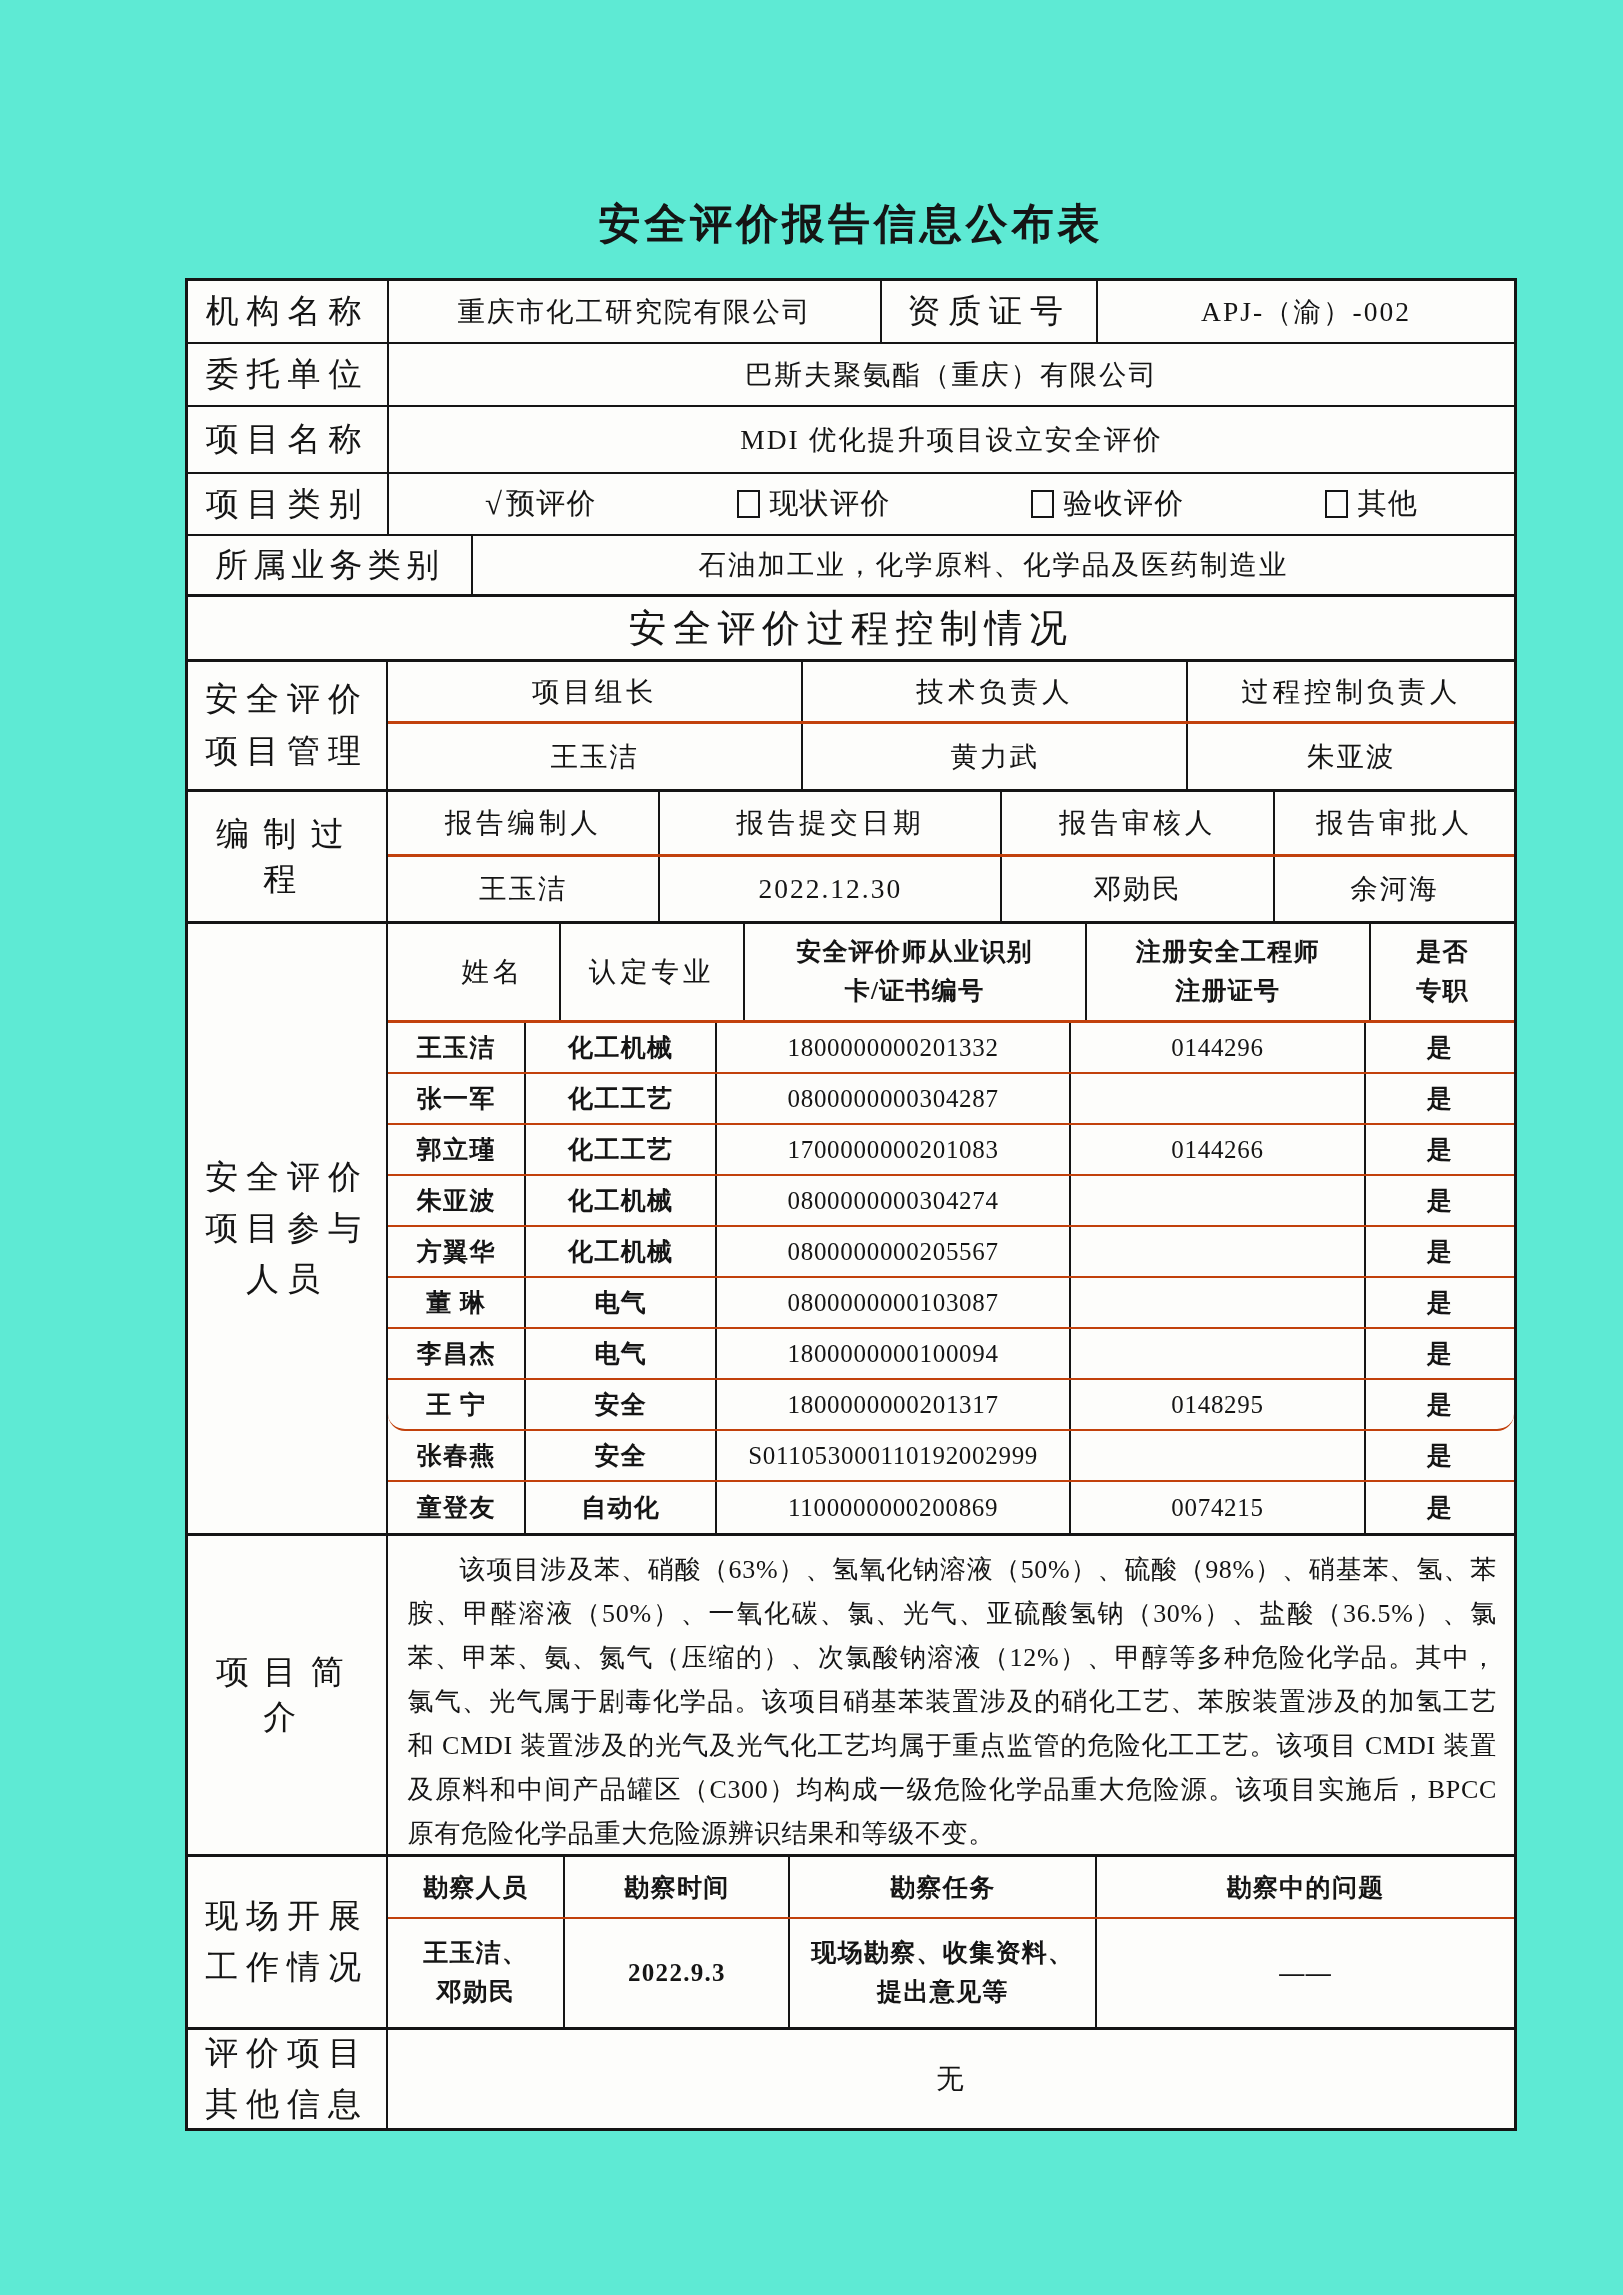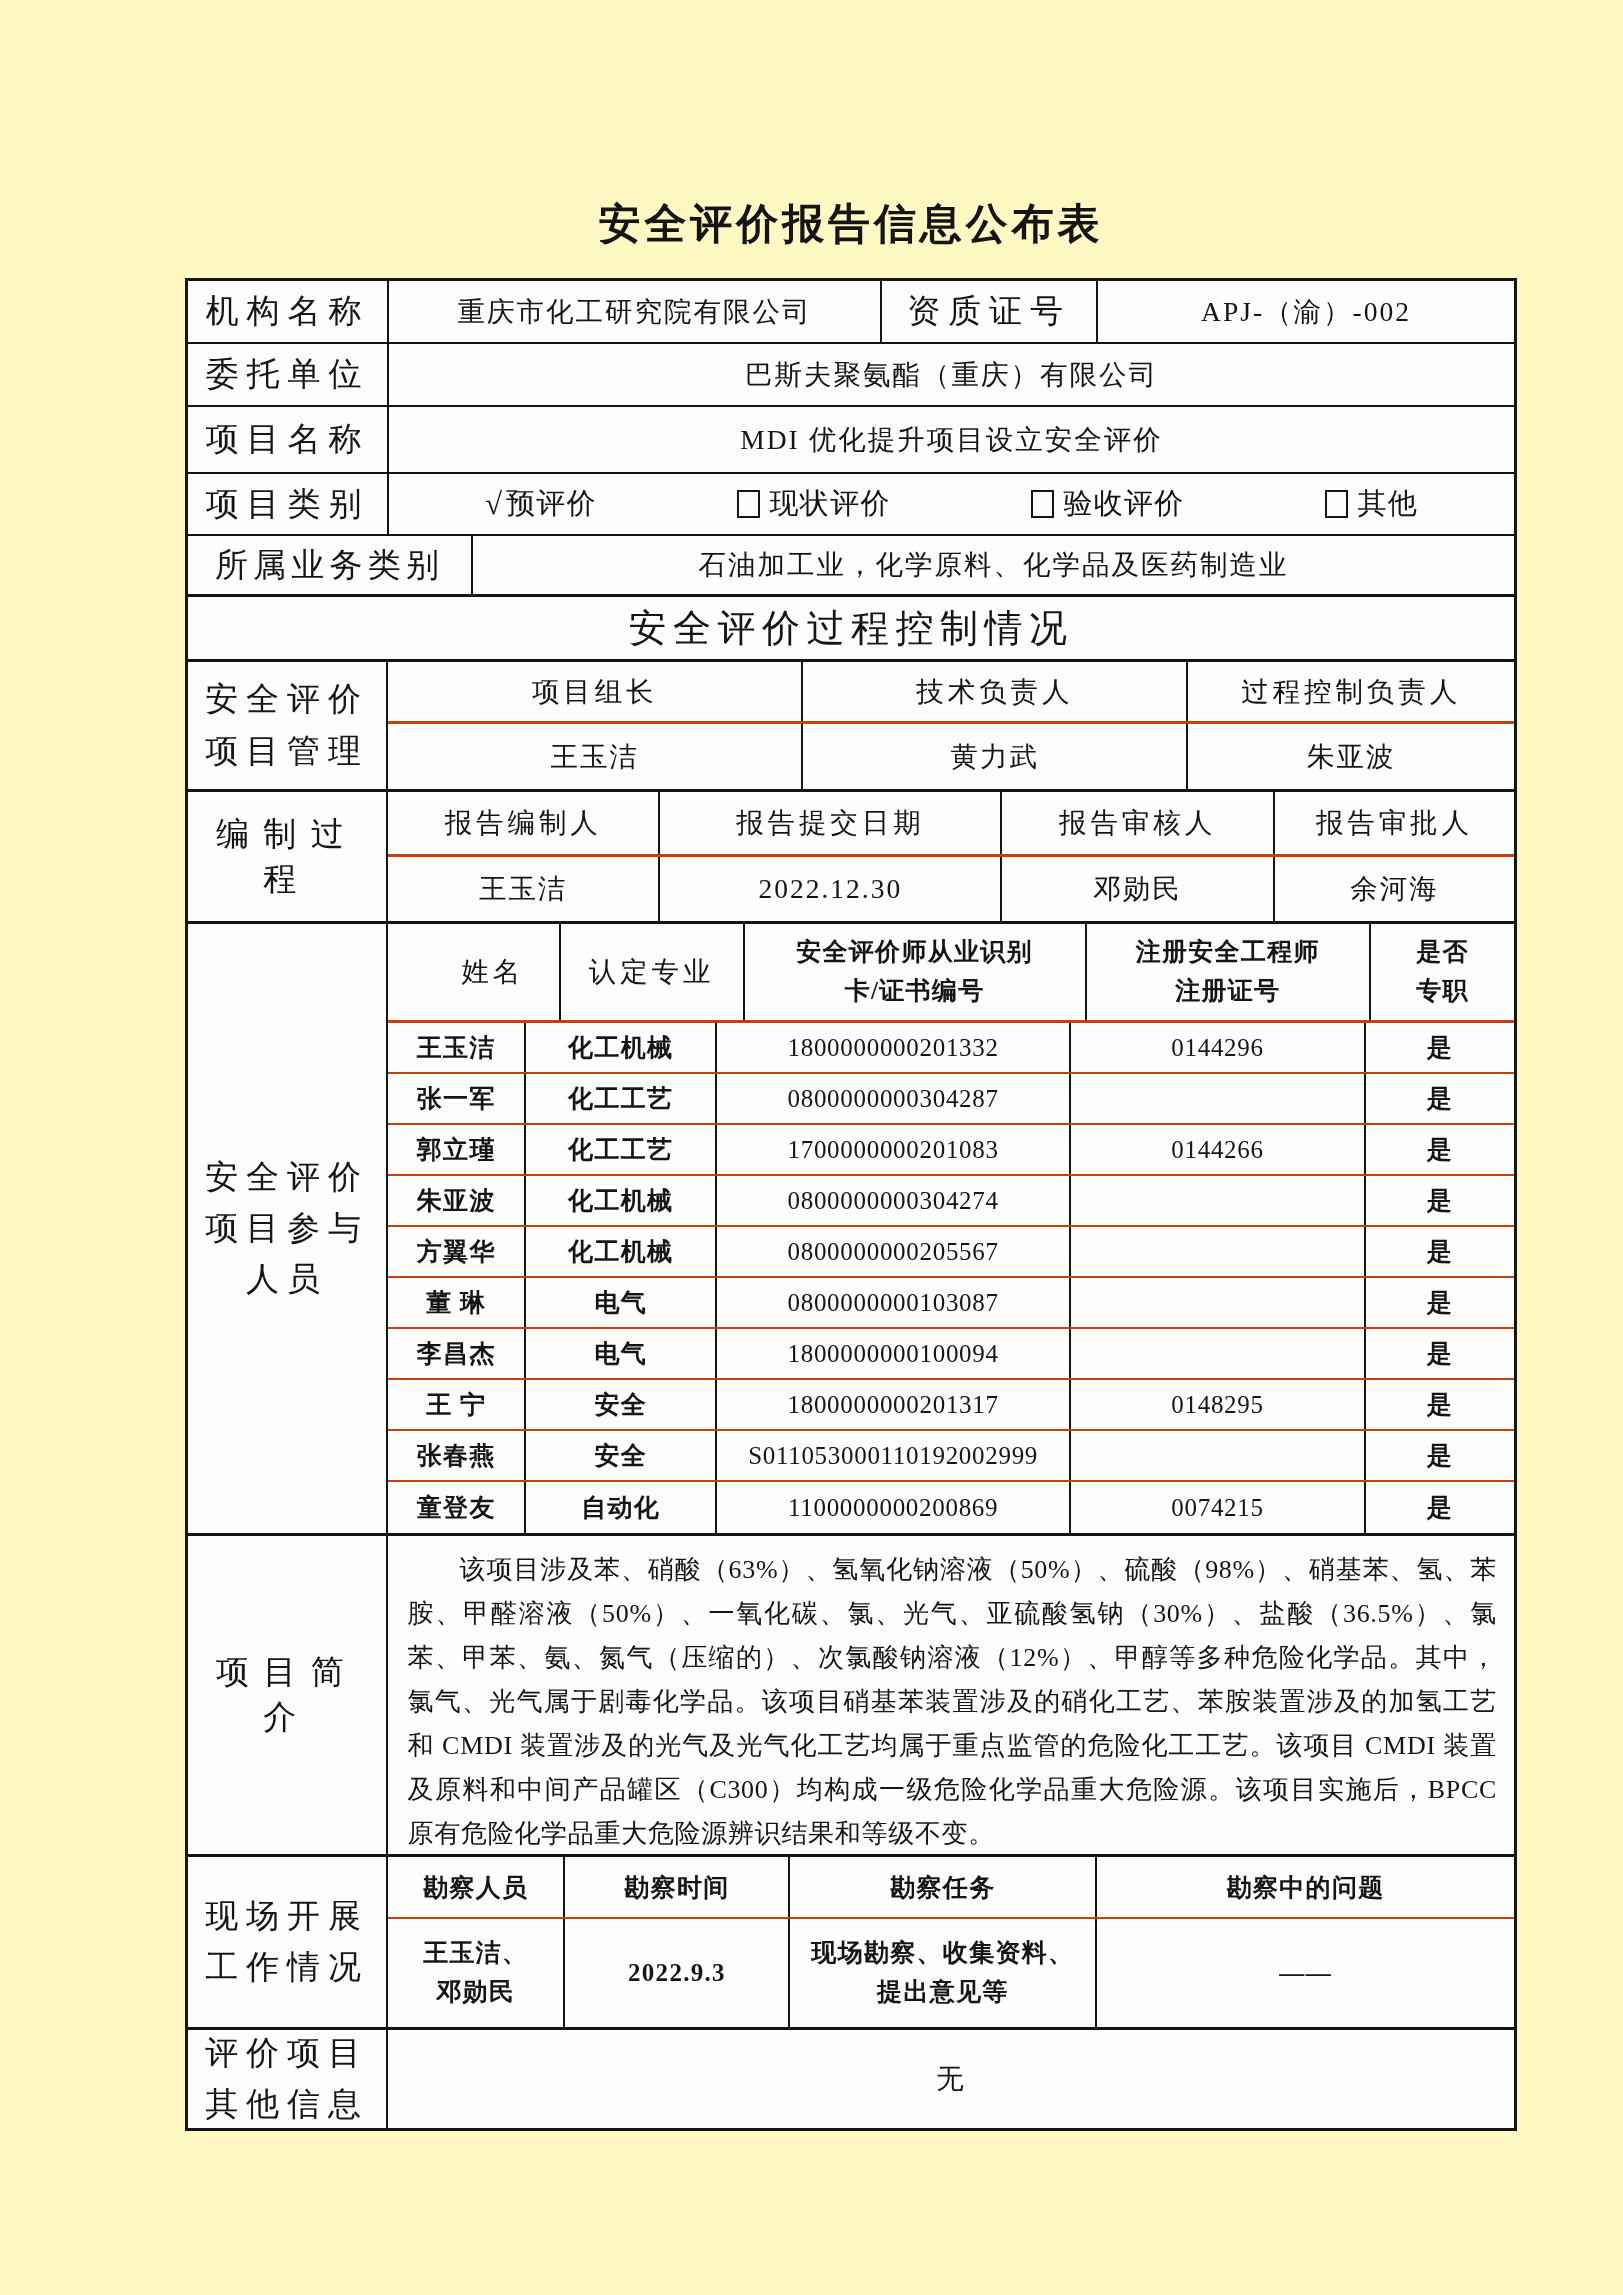--- a/index.html
+++ b/index.html
@@ -1,19 +1,19 @@
 <!DOCTYPE html>
 <html style="font-size:10.5px"><head>
 <meta charset="utf-8">
 <style>
   html,body{margin:0;padding:0;background:#ffffff;}
   .page{
     position:relative;
     width:1623px;height:2295px;
-    background:#fef9c3;
+    background:#5eead4;
     font-family:"Liberation Serif","DejaVu Serif",serif;
     color:#151515;
     overflow:hidden;
   }
   .title{
     position:absolute;top:196px;left:185px;width:1332px;
     text-align:center;
     font-size:42px;font-weight:bold;letter-spacing:3.9px;
   }
   .doc-table{
@@ -211,21 +211,21 @@
           <div class="cell num"></div>
           <div class="cell small">是</div>
         </div>
         <div class="subrow" style="grid-template-columns:213fr 293fr 545fr 453fr 228fr;height:51px;">
           <div class="cell small">李昌杰</div>
           <div class="cell small">电气</div>
           <div class="cell num">1800000000100094</div>
           <div class="cell num"></div>
           <div class="cell small">是</div>
         </div>
-        <div class="subrow" style="grid-template-columns:213fr 293fr 545fr 453fr 228fr;height:51px;">
+        <div class="subrow" style="grid-template-columns:213fr 293fr 545fr 453fr 228fr;height:51px;border-radius:17px;">
           <div class="cell small">王 宁</div>
           <div class="cell small">安全</div>
           <div class="cell num">1800000000201317</div>
           <div class="cell num">0148295</div>
           <div class="cell small">是</div>
         </div>
         <div class="subrow" style="grid-template-columns:213fr 293fr 545fr 453fr 228fr;height:51px;">
           <div class="cell small">张春燕</div>
           <div class="cell small">安全</div>
           <div class="cell num">S011053000110192002999</div>

